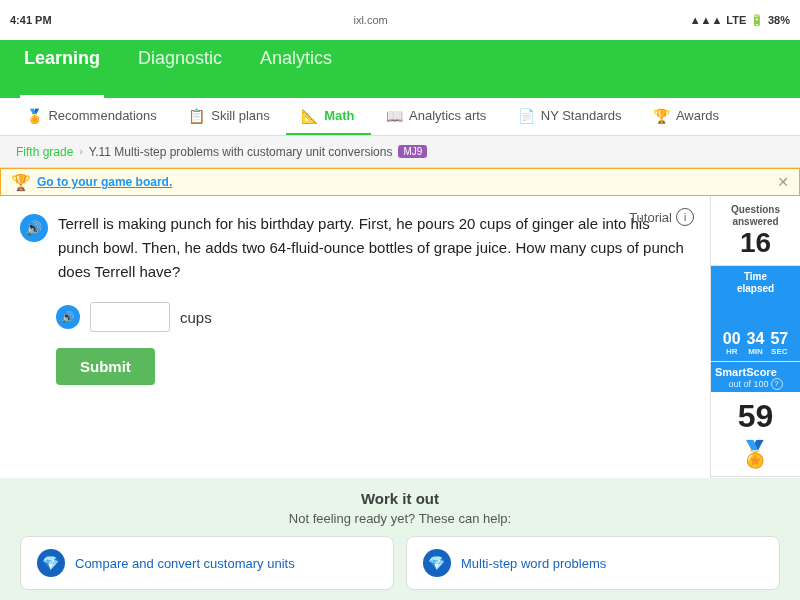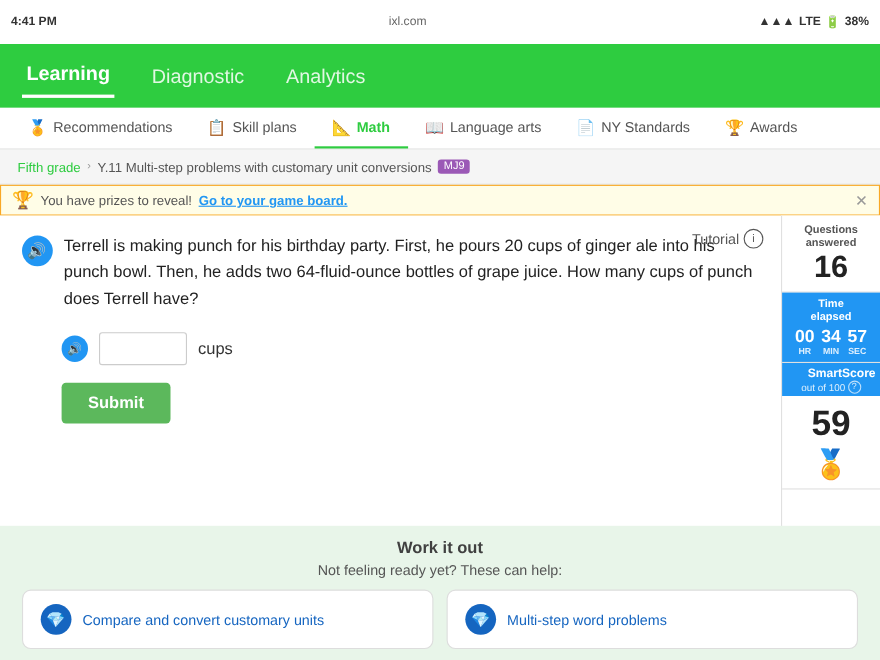--- a/index.html
+++ b/index.html
@@ -18,21 +18,20 @@
     }
     .status-bar-left { font-weight: 600; }
     .status-bar-center { font-size: 11px; color: #666; }
     .status-bar-right { display: flex; align-items: center; gap: 4px; font-size: 11px; font-weight: 600; }
 
     
     .nav-bar {
       background: #2ecc40;
       height: 58px;
       display: flex;
-      align-items: center;
       padding: 0 20px;
       gap: 30px;
     }
     .nav-item {
       color: rgba(255,255,255,0.85);
       font-size: 18px;
       font-weight: 500;
       cursor: pointer;
       padding: 8px 4px;
     }
@@ -246,31 +245,31 @@
       font-size: 10px;
       font-weight: 700;
       line-height: 1.2;
     }
     .time-digits {
       display: flex;
       justify-content: center;
       gap: 6px;
       padding-top: 4px;
     }
-    .time-digit-group { text-align: center; }
+    .time-digit-group { text-align: center; margin-top: 32px; }
     .time-digit { font-size: 16px; font-weight: 700; color: white; line-height: 1; }
     .time-unit { font-size: 8px; color: rgba(255,255,255,0.85); font-weight: 600; }
 
     .smart-score-box {
       width: 100%;
       border-bottom: 1px solid #e0e0e0;
     }
     .smart-score-header {
       background: #2196f3;
-      text-align: right;
+      text-align: left;
       padding: 4px 4px 2px;
     }
     .smart-score-title { font-size: 11px; font-weight: 700; color: white; }
     .smart-score-sub { font-size: 9px; color: rgba(255,255,255,0.85); display: flex; align-items: center; justify-content: center; gap: 2px; }
     .smart-score-value {
       text-align: center;
       font-size: 32px;
       font-weight: 700;
       color: #222;
       padding: 6px 0 4px;
@@ -359,21 +358,21 @@
   <div class="tab-item">
     <span class="tab-icon">📋</span>
     <span>Skill plans</span>
   </div>
   <div class="tab-item active">
     <span class="tab-icon">📐</span>
     <span>Math</span>
   </div>
   <div class="tab-item">
     <span class="tab-icon">📖</span>
-    <span>Language arts</span>
+    <span>Analytics arts</span>
   </div>
   <div class="tab-item">
     <span class="tab-icon">📄</span>
     <span>NY Standards</span>
   </div>
   <div class="tab-item">
     <span class="tab-icon">🏆</span>
     <span>Awards</span>
   </div>
 </div>
@@ -382,21 +381,20 @@
   <div class="breadcrumb-left">
     <span class="breadcrumb-link">Fifth grade</span>
     <span class="breadcrumb-arrow">›</span>
     <span>Y.11 Multi-step problems with customary unit conversions</span>
     <span class="breadcrumb-badge">MJ9</span>
   </div>
 </div>
 
 <div class="prize-banner">
   <span class="prize-banner-trophy">🏆</span>
-  <span>You have prizes to reveal!</span>
   <span class="prize-link">Go to your game board.</span>
   <span class="prize-close">✕</span>
 </div>
 
 <div class="main-area">
 
   <div class="question-area">
 
     <div class="tutorial-link">
       <span>Tutorial</span>

